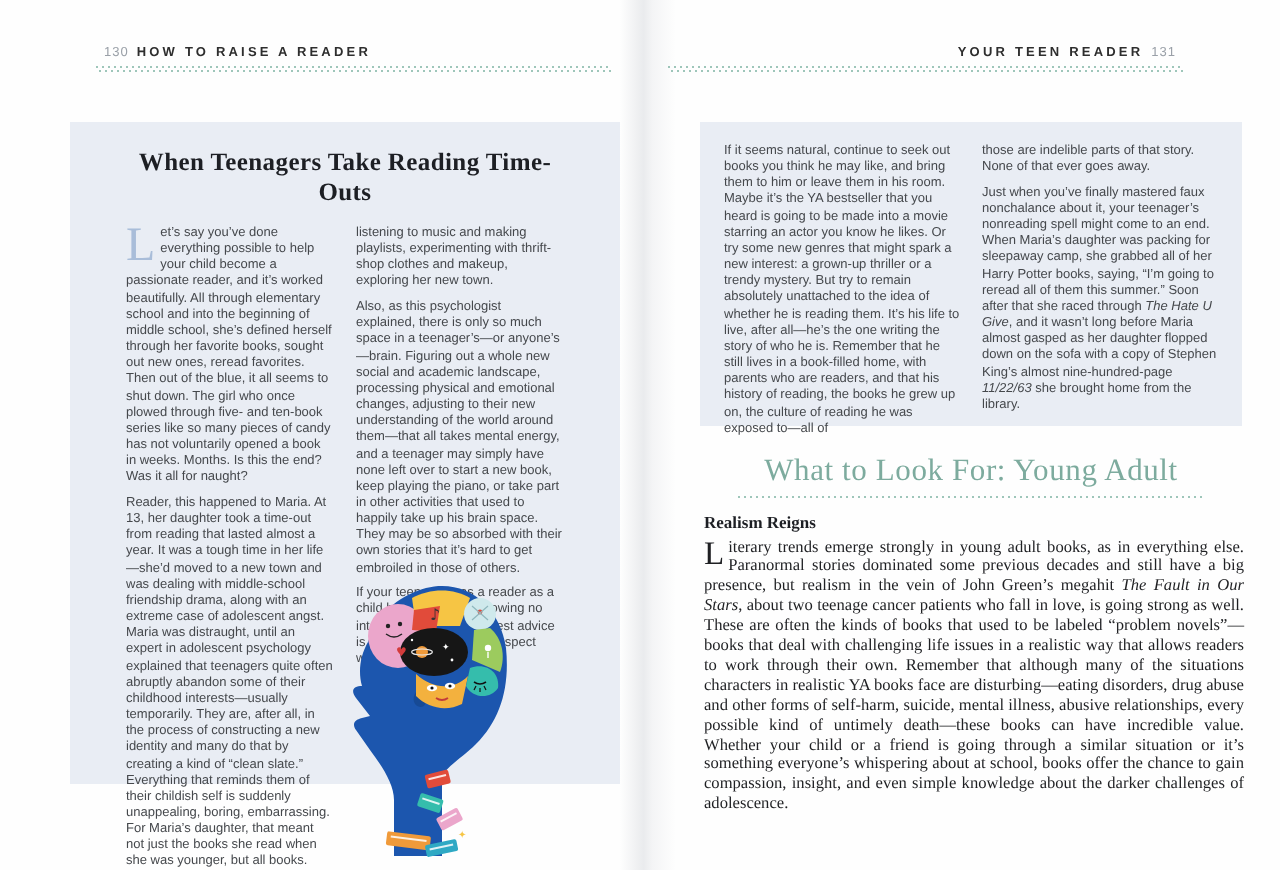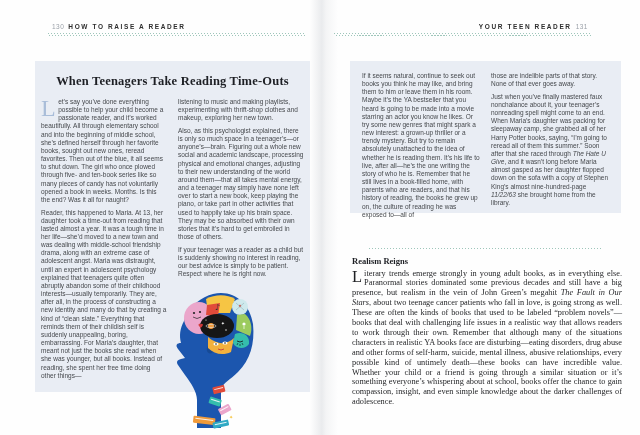--- a/index.html
+++ b/index.html
@@ -16,21 +16,21 @@
   .runhead-left  { left:48px; text-align:left; }
   .runhead-right { left:334px; text-align:right; }
   .dotband { position:absolute; top:33px; width:258px; height:3px;
              background-image:repeating-linear-gradient(90deg,#9ec6ba 0 1px,transparent 1px 3px),
                               repeating-linear-gradient(90deg,transparent 0 1.5px,#9ec6ba 1.5px 2.5px,transparent 2.5px 3px);
              background-size:100% 1px,100% 1px; background-position:0 0,0 2px; background-repeat:repeat-x,repeat-x; }
   .dotband-left { left:48px; } .dotband-right { left:334px; }
 
   
   .tintbox { position:absolute; background:#e9edf4; }
-  .box-left  { left:35px;  top:61px; width:275px; height:331px; padding:13px 6px 8px; }
+  .box-left  { left:35px;  top:61px; width:275px; height:331px; padding:13px 28px 8px; }
   .box-right { left:350px; top:61px; width:271px; height:152px; padding:11px 12px 8px; }
   .box-title { font-family:"Liberation Serif", serif; font-weight:bold; font-size:12.5px;
                color:#1d1f24; text-align:center; margin-bottom:9px; letter-spacing:0.2px; }
   .cols { display:flex; gap:11px; }
   .col  { flex:1 1 0; font-size:6.5px; line-height:8.15px; color:#45484c; }
   .col p { margin-bottom:4.5px; }
   .dropcap-box { float:left; font-family:"Liberation Serif", serif; font-size:24px; line-height:19px;
                  color:#a9bdd9; margin:1px 2.5px 0 0; }
 
   
@@ -139,20 +139,21 @@
       <div class="col">
         <p>If it seems natural, continue to seek out books you think he may like, and bring them to him or leave them in his room. Maybe it’s the YA bestseller that you heard is going to be made into a movie starring an actor you know he likes. Or try some new genres that might spark a new interest: a grown-up thriller or a trendy mystery. But try to remain absolutely unattached to the idea of whether he is reading them. It’s his life to live, after all—he’s the one writing the story of who he is. Remember that he still lives in a book-filled home, with parents who are readers, and that his history of reading, the books he grew up on, the culture of reading he was exposed to—all of</p>
       </div>
       <div class="col">
         <p>those are indelible parts of that story. None of that ever goes away.</p>
         <p><span>Just when you’ve finally mastered faux nonchalance about it, your teenager’s nonreading spell might come to an end. When Maria’s daughter was packing for sleepaway camp, she grabbed all of her Harry Potter books, saying, “I’m going to reread all of them this summer.” Soon after that she raced through </span><span class="it">The Hate U Give</span><span>, and it wasn’t long before Maria almost gasped as her daughter flopped down on the sofa with a copy of Stephen King’s almost nine-hundred-page </span><span class="it">11/22/63</span><span> she brought home from the library.</span></p>
       </div>
     </div>
   </div>
 
+  <div class="section-heading">What to Look For: Young Adult</div>
   <div class="dotline"></div>
   <div class="section-sub">Realism Reigns</div>
 
   <div class="section-body">
     <span class="dropcap-sm">L</span><span>iterary trends emerge strongly in young adult books, as in everything else. Paranormal stories dominated some previous decades and still have a big presence, but realism in the vein of John Green’s megahit </span><span class="it">The Fault in Our Stars</span><span>, about two teenage cancer patients who fall in love, is going strong as well. These are often the kinds of books that used to be labeled “problem novels”—books that deal with challenging life issues in a realistic way that allows readers to work through their own. Remember that although many of the situations characters in realistic YA books face are disturbing—eating disorders, drug abuse and other forms of self-harm, suicide, mental illness, abusive relationships, every possible kind of untimely death—these books can have incredible value. Whether your child or a friend is going through a similar situation or it’s something everyone’s whispering about at school, books offer the chance to gain compassion, insight, and even simple knowledge about the darker challenges of adolescence.</span>
   </div>
 
   <div class="spine"></div>
 </div>
 

